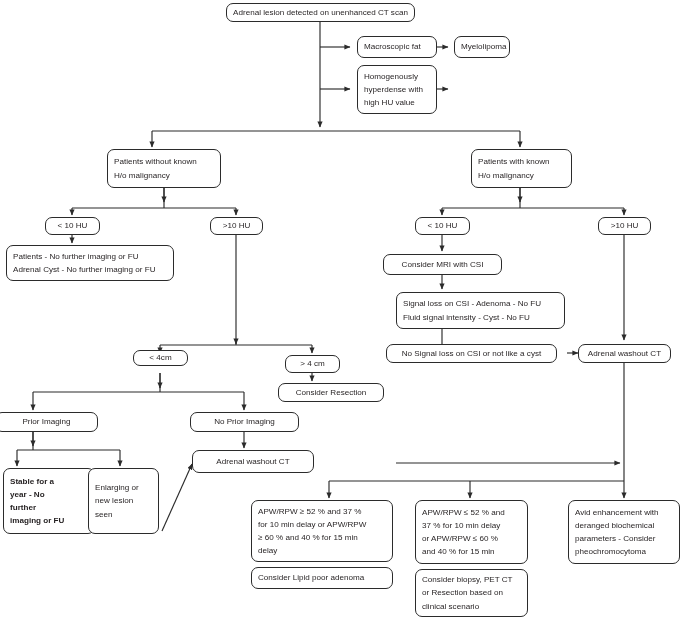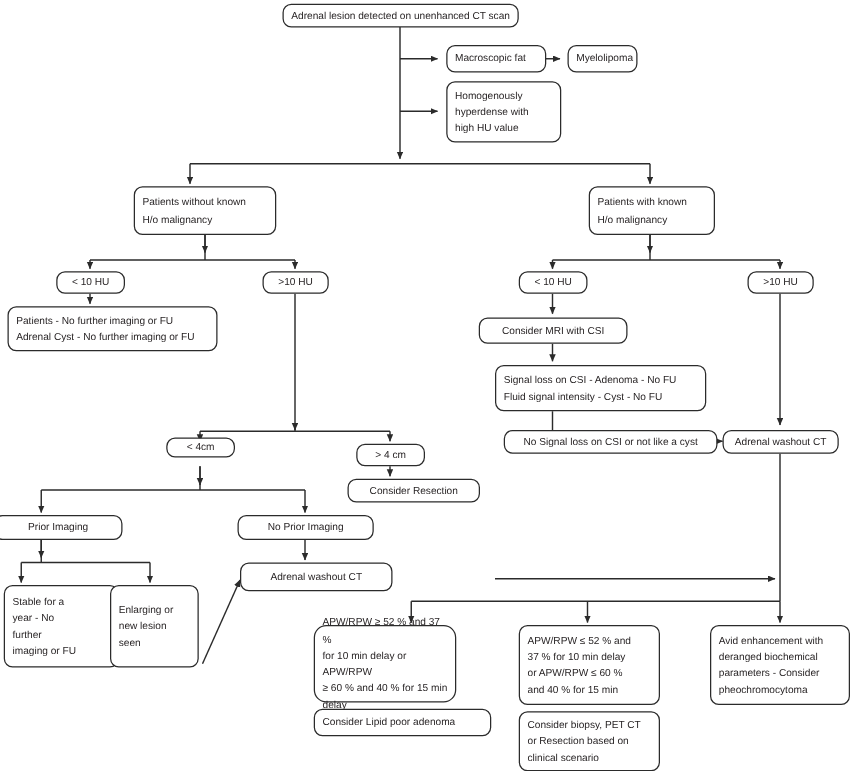--- a/index.html
+++ b/index.html
@@ -143,21 +143,21 @@
   </div>
 
   <div class="node left" style="left:357px; top:36px; width:80px; height:22px;">
     <span class="txt">Macroscopic fat</span>
   </div>
 
   <div class="node left" style="left:454px; top:36px; width:56px; height:22px;">
     <span class="txt">Myelolipoma</span>
   </div>
 
-  <div class="node left" style="left:357px; top:65px; width:92px; height:49px;">
+  <div class="node left" style="left:357px; top:65px; width:80px; height:49px;">
     <span class="txt">Homogenously
 hyperdense with
 high HU value</span>
   </div>
 
 
   <div class="node left" style="left:107px; top:149px; width:114px; height:39px;">
     <span class="txt">Patients without known
 H/o   malignancy</span>
   </div>
@@ -190,21 +190,21 @@
 
   <div class="node center" style="left:383px; top:254px; width:119px; height:21px;">
     <span class="txt">Consider MRI with CSI</span>
   </div>
 
   <div class="node left" style="left:396px; top:292px; width:169px; height:37px; left:396px;">
     <span class="txt">Signal loss on CSI - Adenoma - No FU
 Fluid signal intensity - Cyst - No FU</span>
   </div>
 
-  <div class="node center" style="left:386px; top:344px; width:171px; height:19px;margin-left:17px;">
+  <div class="node center" style="left:386px; top:344px; width:171px; height:19px;">
     <span class="txt">No Signal loss on CSI or not like a cyst</span>
   </div>
 
   <div class="node center" style="left:578px; top:344px; width:93px; height:19px;">
     <span class="txt">Adrenal washout CT</span>
   </div>
 
   <div class="node center" style="left:133px; top:350px; width:55px; height:16px;">
     <span class="txt">&lt; 4cm</span>
   </div>
@@ -222,34 +222,34 @@
   </div>
 
   <div class="node center" style="left:190px; top:412px; width:109px; height:20px;">
     <span class="txt">No Prior Imaging</span>
   </div>
 
   <div class="node center" style="left:192px; top:450px; width:122px; height:23px;">
     <span class="txt">Adrenal washout CT</span>
   </div>
 
-  <div class="node left" style="left:3px; top:468px; width:92px; height:66px;">
+  <div class="node left" style="left:3px; top:468px; width:92px; height:66px;font-weight:bold;">
     <span class="txt">Stable for a
 year - No
 further
 imaging or FU</span>
   </div>
 
   <div class="node left" style="left:88px; top:468px; width:71px; height:66px;">
     <span class="txt">Enlarging or
 new lesion
 seen</span>
   </div>
 
-  <div class="node left" style="left:251px; top:500px; width:114px; height:62px;border-radius:10px;">
+  <div class="node left" style="left:251px; top:500px; width:142px; height:62px;">
     <span class="txt">APW/RPW ≥ 52 % and 37 %
 for 10 min delay or APW/RPW
 ≥ 60 % and 40 % for 15 min
 delay</span>
   </div>
 
   <div class="node left" style="left:251px; top:567px; width:142px; height:22px;">
     <span class="txt">Consider Lipid poor adenoma</span>
   </div>
 

